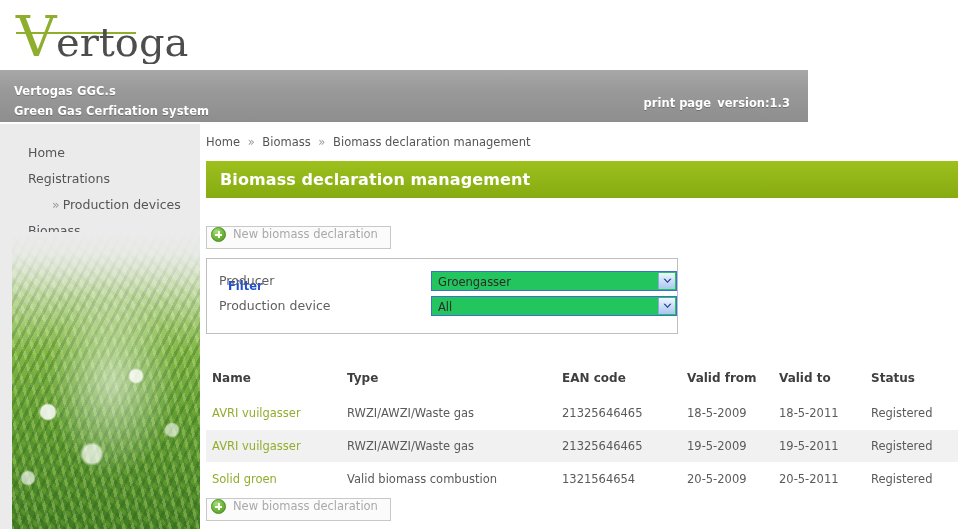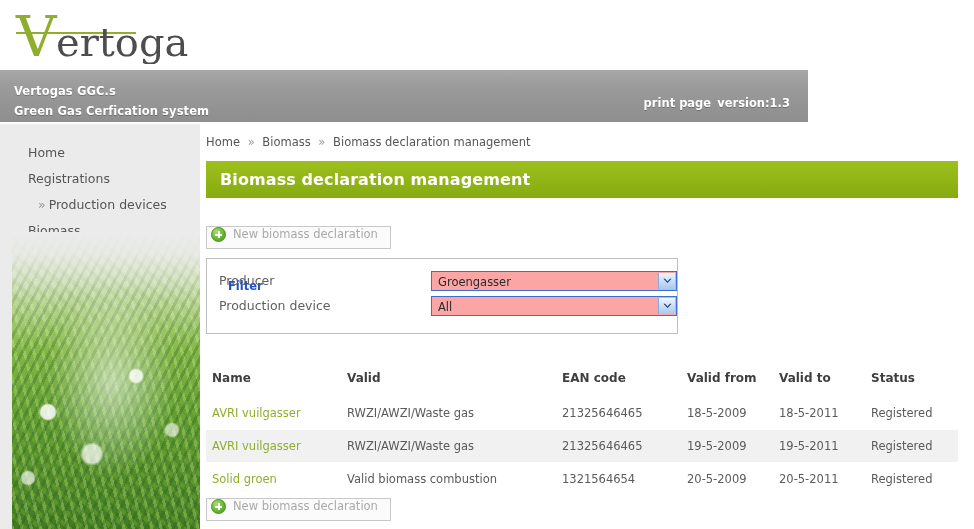--- a/index.html
+++ b/index.html
@@ -71,21 +71,21 @@
   }
   .nav-list { list-style: none; margin: 0; padding: 16px 0 0 0; }
   .nav-item {
     font-size: 12.5px;
     color: #555555;
     padding: 4px 0 4px 28px;
     line-height: 18px;
     cursor: pointer;
     white-space: nowrap;
   }
-  .nav-item.sub { padding-left: 38px; }
+  .nav-item.sub { padding-left: 52px; }
   .nav-item.sub .chev { color: #9a9a9a; margin-right: 3px; }
   .nav-item.selected {
     margin: 2px 15px 2px 24px;
     padding: 4px 0 4px 12px;
     border: 1px solid #b9b9b9;
     background: linear-gradient(to bottom, #f7f7f7 0%, #e4e4e4 100%);
     color: #3d3d3d;
     border-radius: 1px;
   }
   #nav-divider {
@@ -212,21 +212,21 @@
     left: 0; top: 2px;
     font-size: 12.5px;
     color: #5f5f5f;
     white-space: nowrap;
   }
   .filter-select {
     position: absolute;
     left: 212px; top: 0;
     width: 246px; height: 20px;
     border: 1px solid #3d6fd0;
-    background: #fca5a5;
+    background: #22c55e;
     cursor: pointer;
   }
   .filter-select .sel-value {
     position: absolute;
     left: 6px; top: 3px;
     font-size: 11.5px;
     color: #2b2b2b;
     white-space: nowrap;
   }
   .filter-select .sel-arrow {
@@ -379,21 +379,21 @@
               </svg>
           </span>
         </div>
       </div>
     </div>
 
     <table id="data-table">
       <thead>
         <tr>
           <th class="col-name">Name</th>
-          <th class="col-type">Valid</th>
+          <th class="col-type">Type</th>
           <th class="col-ean">EAN code</th>
           <th class="col-from">Valid from</th>
           <th class="col-to">Valid to</th>
           <th class="col-status">Status</th>
         </tr>
       </thead>
       <tbody>
         <tr class="odd">
           <td class="name-cell">
             <a>AVRI vuilgasser</a>

